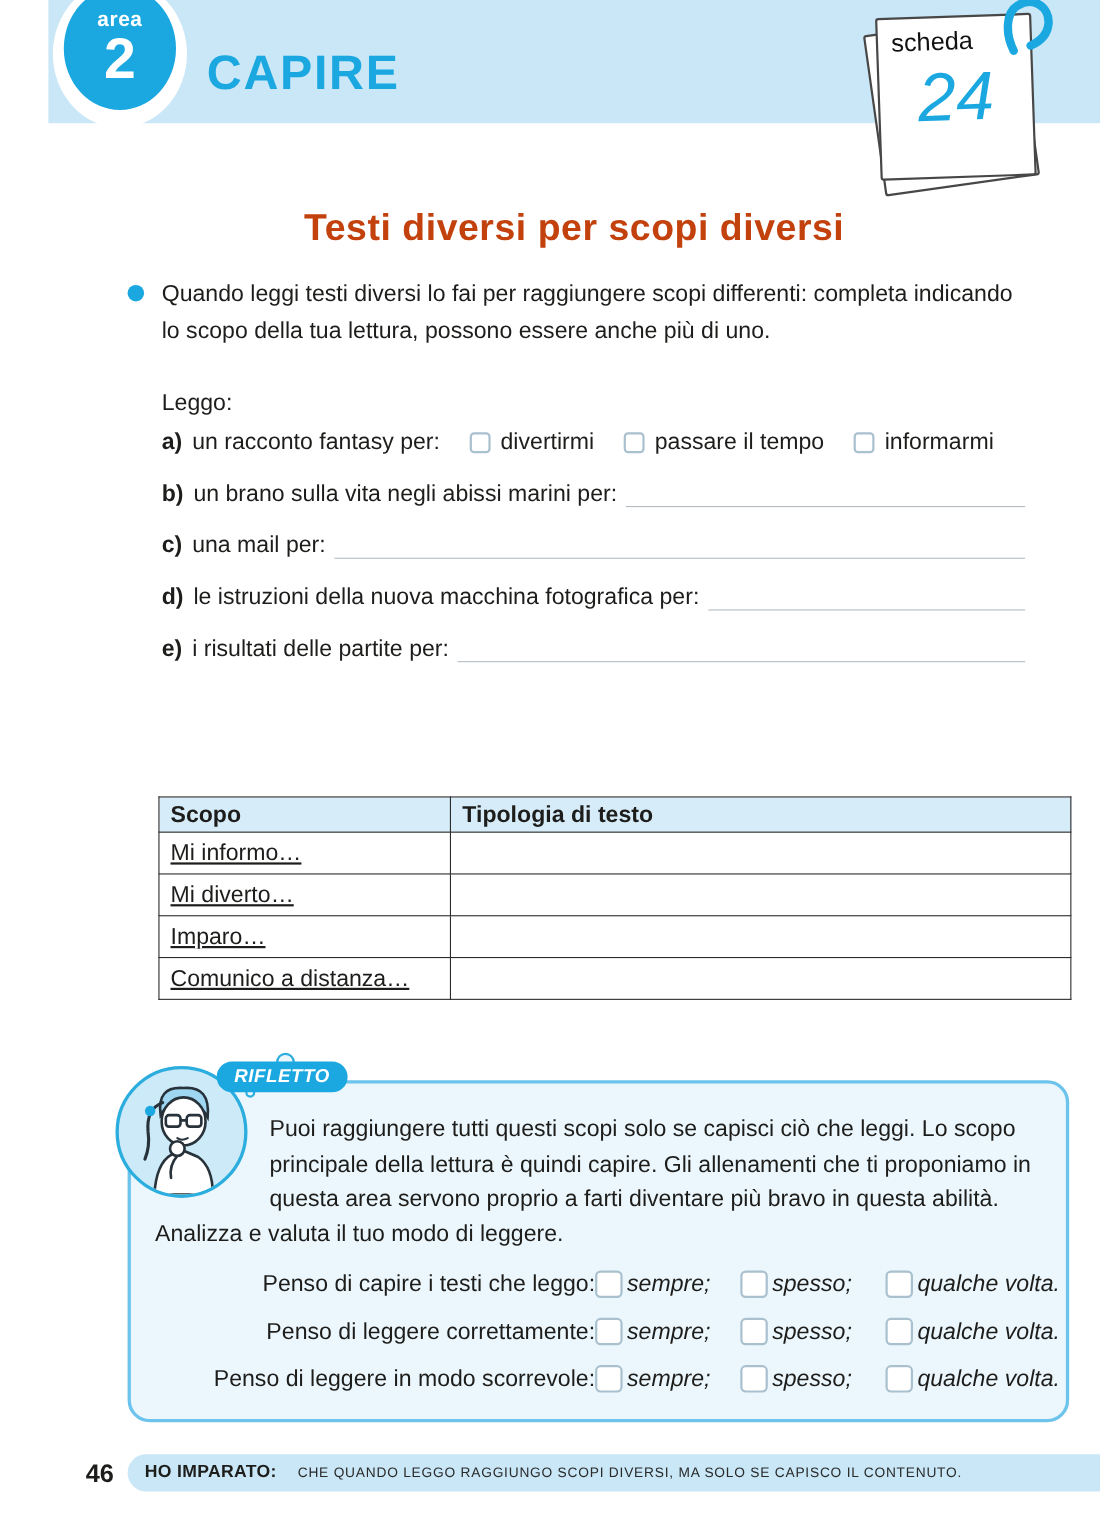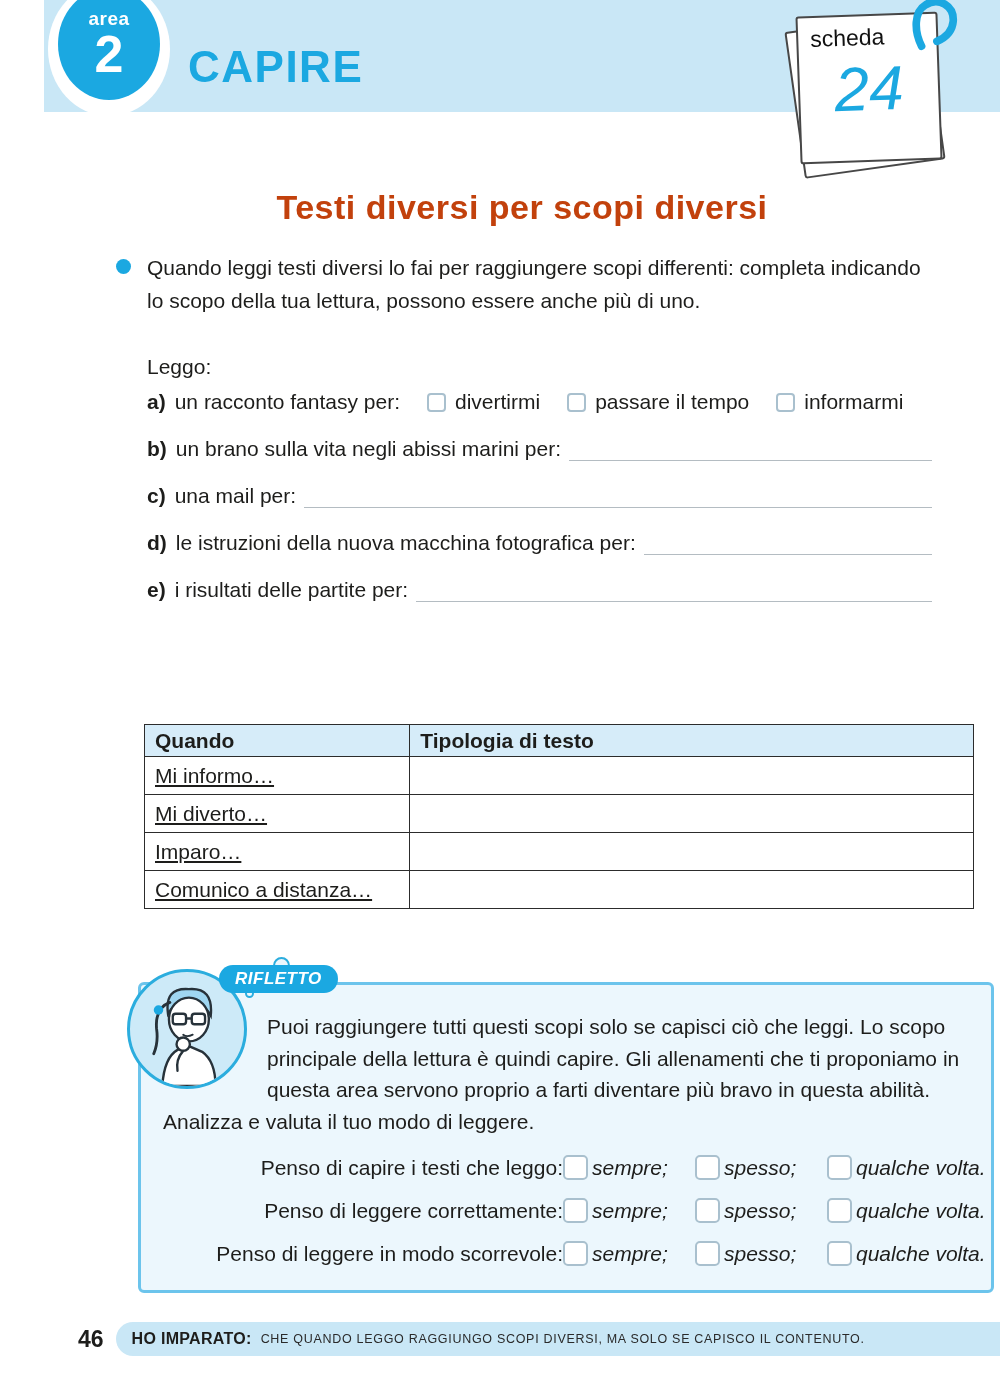--- a/index.html
+++ b/index.html
@@ -55,22 +55,22 @@
   
   .scopo-table { position:absolute; left:100px; top:724px; width:830px;
     border-collapse:collapse; }
   .scopo-table th, .scopo-table td { border:1.5px solid #2c2c2c; text-align:left;
     font-size:21px; padding:3px 10px; }
   .scopo-table th { background:#d6ecf9; font-weight:bold; height:32px; }
   .scopo-table td { height:38px;text-decoration:underline; }
   .col-scopo { width:32%; }
 
   
-  .rifletto { position:absolute; left:94px; top:982px; width:856px;
-    background:#ecf7fd; border:3px solid #6cc4ec; border-radius:6px;
+  .rifletto { position:absolute; left:72px; top:982px; width:856px;
+    background:#ecf7fd; border:3px solid #6cc4ec; border-radius:20px;
     padding:26px 24px 24px 22px; }
   .riff-circle { position:absolute; top:-16px; left:-14px; width:120px; height:120px;
     border-radius:50%; background:#cdeaf8; border:3px solid #2badde; overflow:hidden; }
   .riff-badge { position:absolute; top:-20px; left:78px; background:#1ba8e1; color:#fff;
     font-weight:bold; font-style:italic; font-size:17px; padding:4px 16px;
     border-radius:16px; letter-spacing:0.5px; z-index:2; }
   .cloud { position:absolute; background:#ecf7fd; border:2px solid #2badde; border-radius:50%; z-index:1; }
   .cloud1 { width:9px;  height:9px;  left:104px; top:4px; }
   .cloud2 { width:13px; height:13px; left:116px; top:-12px; }
   .cloud3 { width:17px; height:17px; left:132px; top:-28px; }
@@ -82,21 +82,21 @@
   .q-opt { display:flex; align-items:center; gap:4px; width:132px; flex:none;font-style:italic; }
   .q-opt:last-child { width:auto; }
   .cb-lg { width:25px; height:25px; border:2px solid #a9c0ce; border-radius:5px;
     background:#fff; flex:none; }
 
   
   .footer { position:absolute; left:0; right:0; top:1322px; display:flex;
     align-items:center; padding-left:34px; }
   .page-num { font-weight:bold; font-size:23px; margin-right:12px; color:#1d1d1b; }
   .footer-bar { flex:1; background:#c9e7f6; border-radius:17px 0 0 17px; height:34px;
-    display:flex; align-items:center; padding-left:16px; gap:9px; }
+    display:flex; align-items:center; padding-left:16px; gap:19px; }
   .footer-label { font-weight:bold; font-size:16px; letter-spacing:0.3px; }
   .footer-text { font-size:12.5px; letter-spacing:0.7px; color:#2a2a2a; }
 </style>
 </head>
 <body>
 
 <div class="page">
 
   <div class="band"></div>
   <div class="area-white"></div>
@@ -162,21 +162,21 @@
       <span class="ltr">e)</span>
       <span>i risultati delle partite per:</span>
       <span class="answer-line"></span>
     </div>
   </div>
 
 
   <table class="scopo-table">
     <thead>
       <tr>
-        <th class="col-scopo">Quando</th>
+        <th class="col-scopo">Scopo</th>
         <th>Tipologia di testo</th>
       </tr>
     </thead>
     <tbody>
       <tr>
         <td>Mi informo…</td>
         <td></td>
       </tr>
       <tr>
         <td>Mi diverto…</td>

